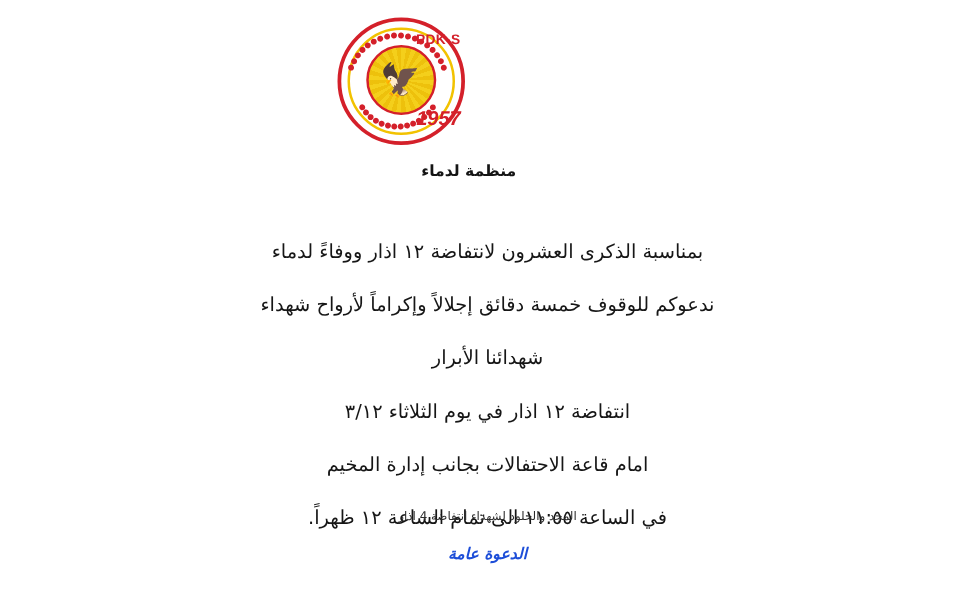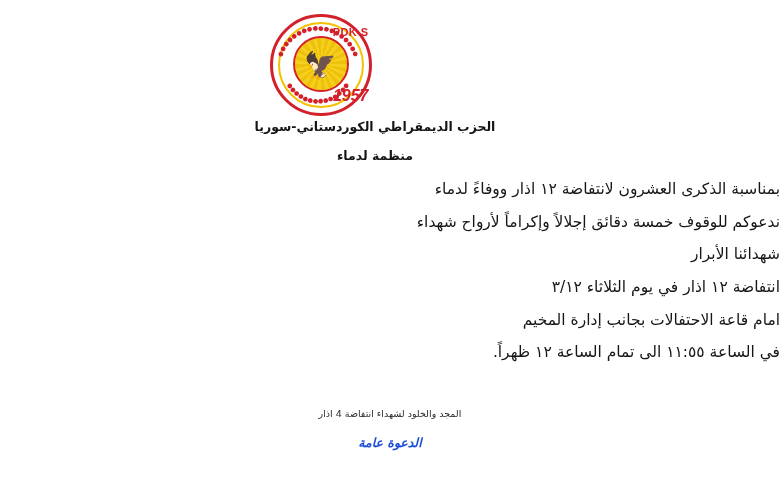--- a/index.html
+++ b/index.html
@@ -150,23 +150,22 @@
     position: absolute;
     top: 172px;
     left: 0;
     right: 0;
     text-align: center;
   }
   .body-line {
     font-size: 15.5px;
     color: #161616;
     line-height: 1.72;
-    margin: 4px 0 6px 0;
+    margin: 16px 0 6px 0;
     white-space: nowrap;
-    text-align: right;
   }
 
   
   .footer-small {
     position: absolute;
     top: 408px;
     left: 0;
     right: 0;
     text-align: center;
     font-size: 9.5px;
@@ -211,21 +210,20 @@
         <div class="center-disc">
           <div class="sun-rays"></div>
           <div class="eagle">🦅</div>
         </div>
         <div class="year">1957</div>
       </div>
     </div>
   </div>
 
   <div class="org-block">
-    <div class="org-line1">الحزب الديمقراطي الكوردستاني-سوريا</div>
     <div class="org-line2">منظمة لدماء</div>
   </div>
 
   <div class="body-block">
     <p class="body-line">بمناسبة الذكرى العشرون لانتفاضة ١٢ اذار ووفاءً لدماء</p>
     <p class="body-line">ندعوكم للوقوف خمسة دقائق إجلالاً وإكراماً لأرواح شهداء</p>
     <p class="body-line">شهدائنا الأبرار</p>
     <p class="body-line">انتفاضة ١٢ اذار في يوم الثلاثاء ٣/١٢</p>
     <p class="body-line">امام قاعة الاحتفالات بجانب إدارة المخيم</p>
     <p class="body-line">في الساعة ١١:٥٥ الى تمام الساعة ١٢ ظهراً.</p>

